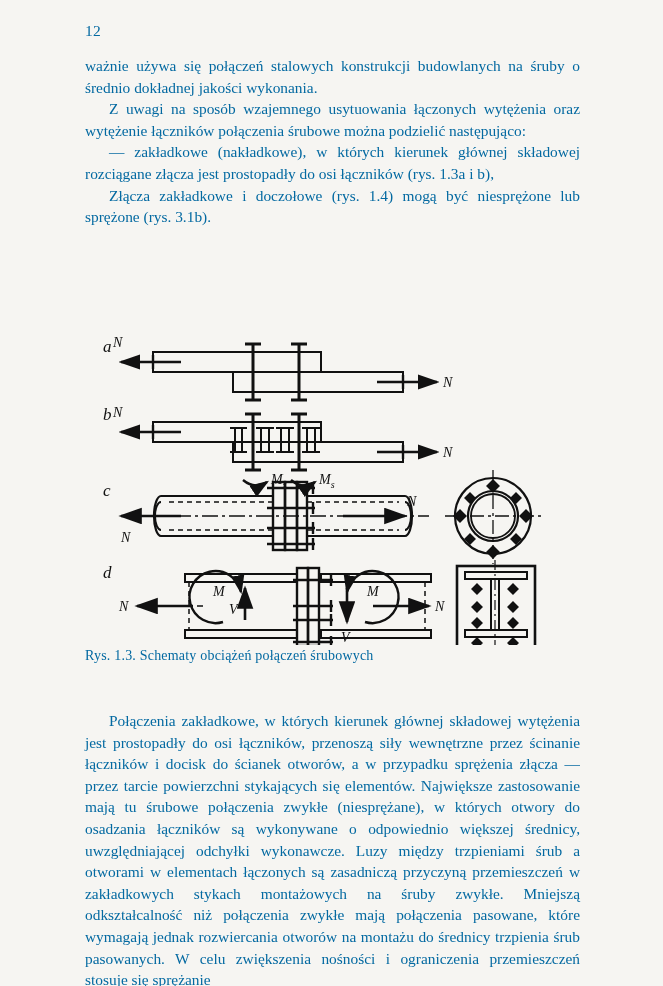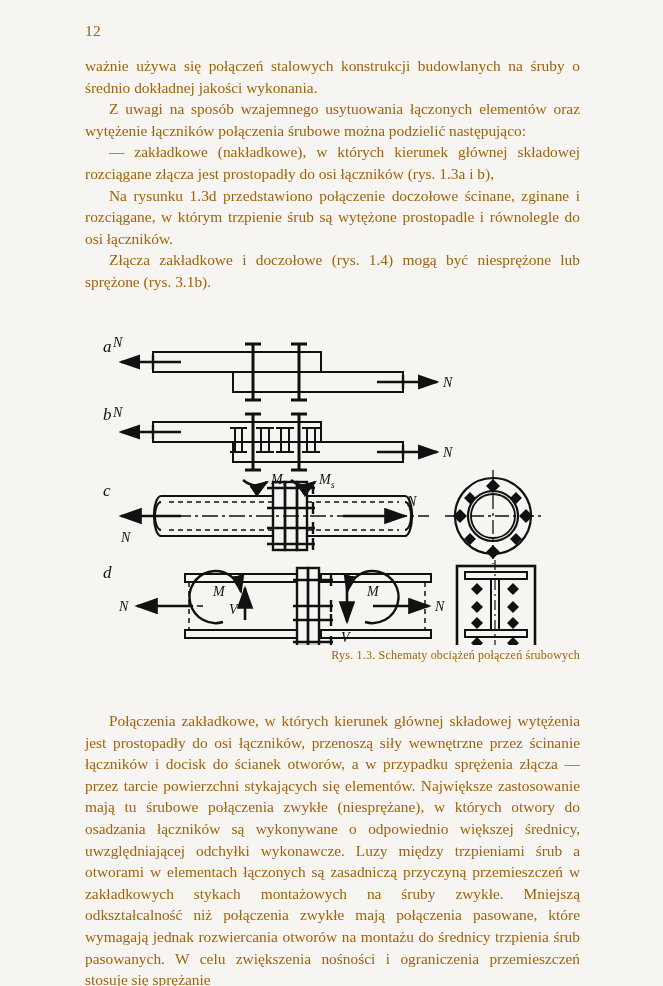--- a/index.html
+++ b/index.html
@@ -6,21 +6,21 @@
     margin: 0;
     padding: 0;
     background: #ffffff;
   }
   .page {
     position: relative;
     width: 663px;
     height: 986px;
     background: #f6f5f2;
     font-family: "Liberation Serif", "DejaVu Serif", serif;
-    color: #a16207;
+    color: #0369a1;
     overflow: hidden;
   }
   .page-number {
     position: absolute;
     left: 85px;
     top: 22px;
     font-size: 15.5px;
     letter-spacing: 0.2px;
   }
   .body-text {
@@ -53,37 +53,36 @@
     height: 345px;
   }
   .fig-svg {
     display: block;
   }
   .fig-caption {
     position: absolute;
     left: 0;
     top: 318px;
     width: 495px;
-    text-align: right;
-    font-size: 12px;
+    text-align: left;
+    font-size: 14px;
     letter-spacing: 0.2px;
   }
 </style>
 </head>
 <body>
 
 <div class="page">
 
   <div class="page-number">12</div>
 
   <div class="body-text" id="para-top">
     <p>ważnie używa się połączeń stalowych konstrukcji budowlanych na śruby o średnio dokładnej jakości wykonania.</p>
-    <p class="indent">Z uwagi na sposób wzajemnego usytuowania łączonych elementów oraz wytężenie łączników połączenia śrubowe można podzielić następująco:</p>
+    <p class="indent">Z uwagi na sposób wzajemnego usytuowania łączonych wytężenia oraz wytężenie łączników połączenia śrubowe można podzielić następująco:</p>
     <p class="dash">— zakładkowe (nakładkowe), w których kierunek głównej składowej rozciągane złącza jest prostopadły do osi łączników (rys. 1.3a i b),</p>
-    <p class="indent">Na rysunku 1.3d przedstawiono połączenie doczołowe ścinane, zginane i rozciągane, w którym trzpienie śrub są wytężone prostopadle i równolegle do osi łączników.</p>
     <p class="indent">Złącza zakładkowe i doczołowe (rys. 1.4) mogą być niesprężone lub sprężone (rys. 3.1b).</p>
   </div>
 
   <div class="figure-block">
 
     <svg class="fig-svg" width="495" height="315" viewBox="0 0 495 315">
       <defs>
         <marker id="arw" markerWidth="9" markerHeight="9" refX="8" refY="3.2" orient="auto">
           <path d="M0,0 L9,3.2 L0,6.4 z" fill="#111"></path>
         </marker>

